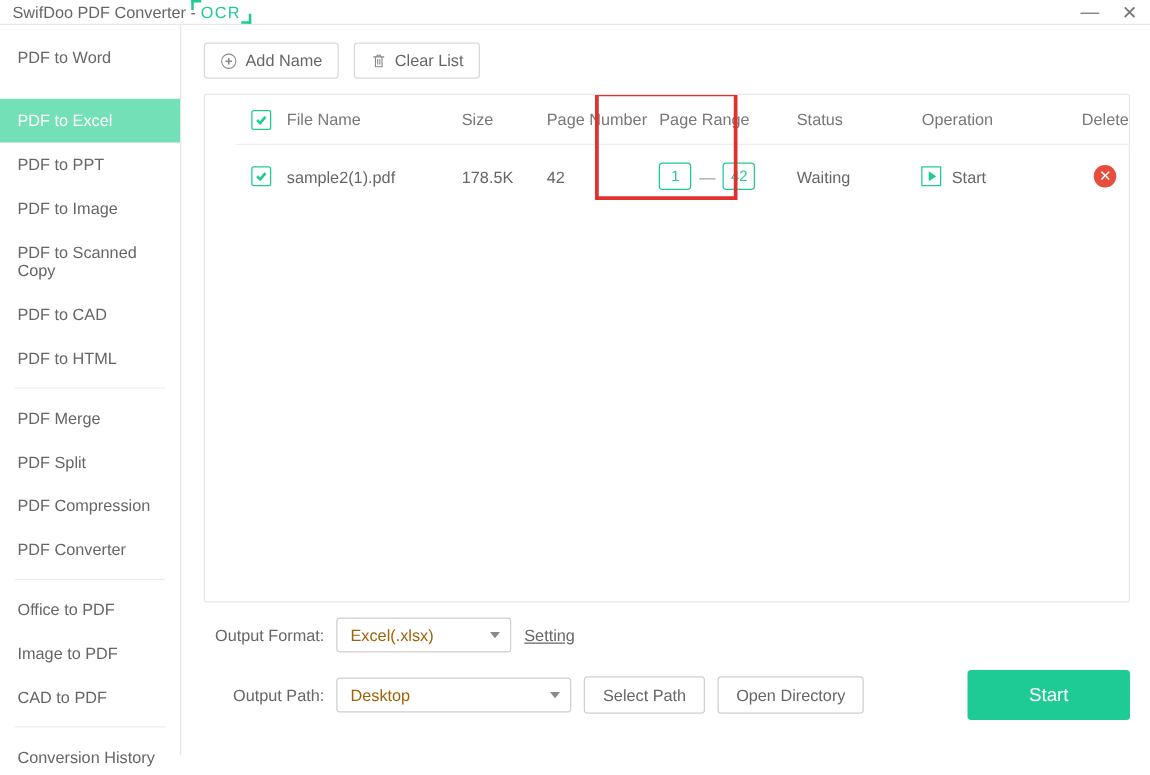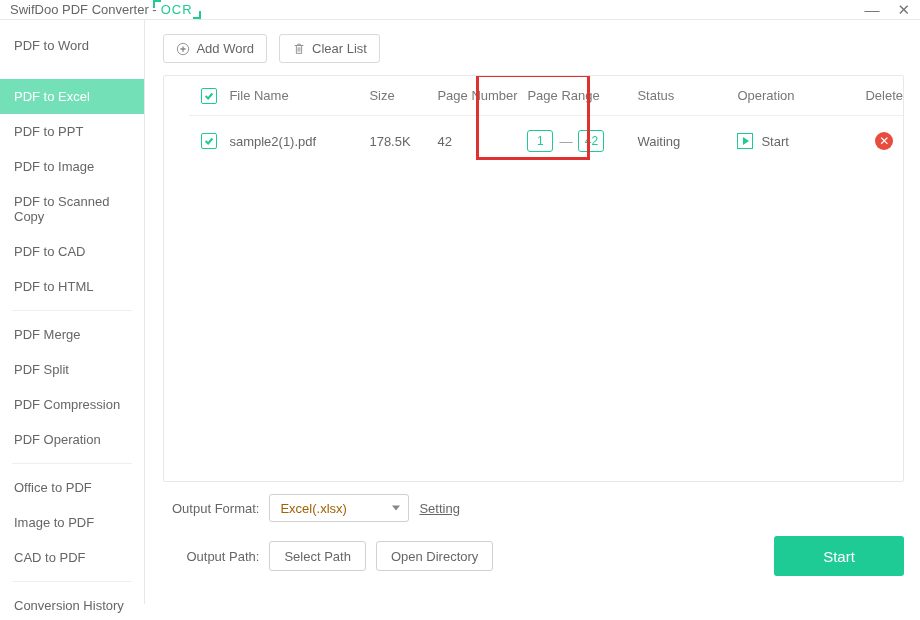--- a/index.html
+++ b/index.html
@@ -85,38 +85,38 @@
     <div class="side-item active">PDF to Excel</div>
     <div class="side-item">PDF to PPT</div>
     <div class="side-item">PDF to Image</div>
     <div class="side-item">PDF to Scanned Copy</div>
     <div class="side-item">PDF to CAD</div>
     <div class="side-item">PDF to HTML</div>
     <hr class="side-sep">
     <div class="side-item">PDF Merge</div>
     <div class="side-item">PDF Split</div>
     <div class="side-item">PDF Compression</div>
-    <div class="side-item">PDF Operation</div>
+    <div class="side-item">PDF Converter</div>
     <hr class="side-sep">
     <div class="side-item">Office to PDF</div>
     <div class="side-item">Image to PDF</div>
     <div class="side-item">CAD to PDF</div>
     <hr class="side-sep">
     <div class="side-item">Conversion History</div>
 
   </div>
 
   <div class="main">
     <div class="toolbar">
       <button class="tb-btn">
         <svg viewBox="0 0 16 16">
             <circle cx="8" cy="8" r="6.5" fill="none" stroke="#888"></circle>
             <path d="M8 5v6M5 8h6" stroke="#888" stroke-width="1.5"></path>
           </svg>
-        <span>Add Word</span>
+        <span>Add Name</span>
       </button>
       <button class="tb-btn">
         <svg viewBox="0 0 16 16">
             <path d="M3 4h10M5 4v9h6V4M6.5 4V2.5h3V4M7 6v5M9 6v5" fill="none" stroke="#888"></path>
           </svg>
         <span>Clear List</span>
       </button>
     </div>
 
     <div class="table-wrap" style="position:relative;">
@@ -172,20 +172,23 @@
       <div class="footer-row">
         <span class="footer-label">Output Format:</span>
         <div class="select fmt">
             <span>Excel(.xlsx)</span>
           </div>
         <span class="link">Setting</span>
       </div>
       <div class="footer-row start-row">
         <div class="left-group">
           <span class="footer-label">Output Path:</span>
+          <div class="select path">
+              <span>Desktop</span>
+            </div>
           <button class="small-btn">Select Path</button>
           <button class="small-btn">Open Directory</button>
         </div>
         <button class="start-btn">Start</button>
       </div>
     </div>
   </div>
 </div>
 
 </body></html>

